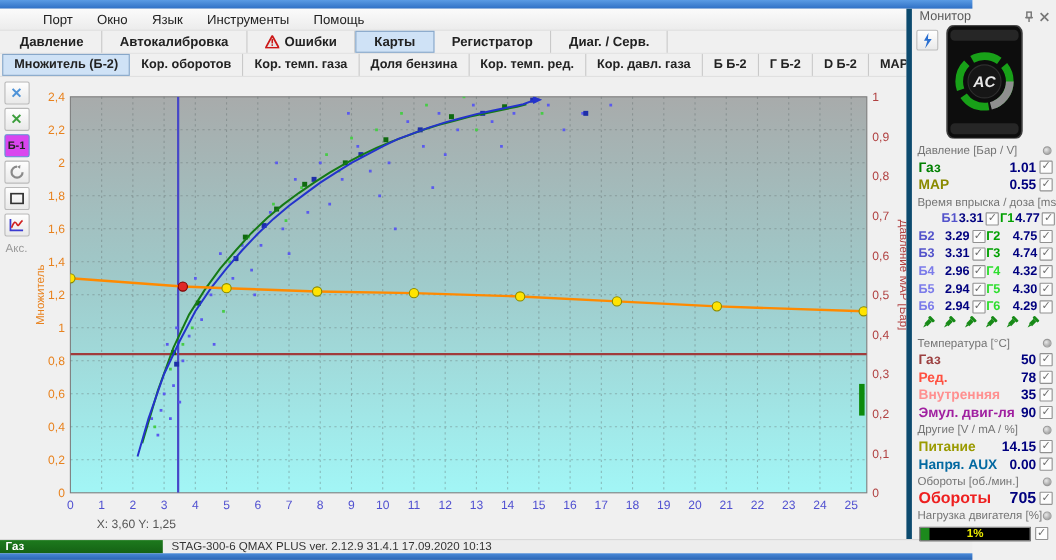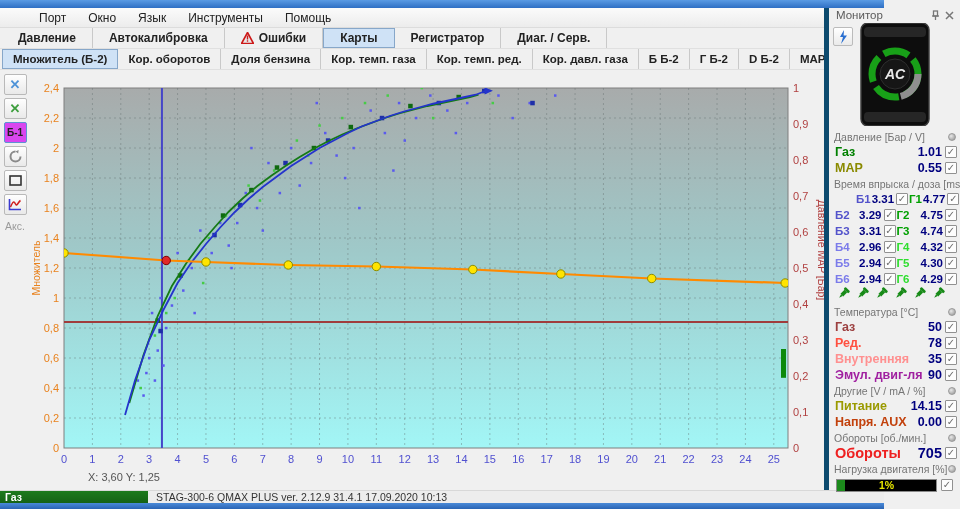--- a/index.html
+++ b/index.html
@@ -118,22 +118,22 @@
           <div class="tab">
             <span>Регистратор</span>
           </div>
           <div class="tab">
             <span>Диаг. / Серв.</span>
           </div>
         </div>
       <div class="tabrow sub" id="subtabs">
           <div class="tab active">Множитель (Б-2)</div>
           <div class="tab">Кор. оборотов</div>
+          <div class="tab">Кор. темп. газа</div>
           <div class="tab">Доля бензина</div>
-          <div class="tab">Кор. темп. газа</div>
           <div class="tab">Кор. темп. ред.</div>
           <div class="tab">Кор. давл. газа</div>
           <div class="tab">Б Б-2</div>
           <div class="tab">Г Б-2</div>
           <div class="tab">D Б-2</div>
           <div class="tab">MAP корр. Б-1</div>
           <div class="tab">Доля бензина (от Давл.ГАЗа)</div>
         </div>
 
       <div class="main">
@@ -559,21 +559,21 @@
             <span>Другие [V / mA / %]</span>
             <span class="sp"></span>
             <span class="led"></span>
           </div>
           <div class="mrow">
             <span class="lbl" style="color: rgb(154, 154, 0);">Питание</span>
             <span class="val">14.15</span>
             <span class="cb">✓</span>
           </div>
           <div class="mrow">
-            <span class="lbl" style="color: #c2410c;">Напря. AUX</span>
+            <span class="lbl" style="color: #0369a1;">Напря. AUX</span>
             <span class="val">0.00</span>
             <span class="cb">✓</span>
           </div>
           <div class="sec-hdr">
             <span>Обороты [об./мин.]</span>
             <span class="sp"></span>
             <span class="led"></span>
           </div>
           <div class="mrow big">
             <span class="lbl" style="color: rgb(238, 32, 32);">Обороты</span>

